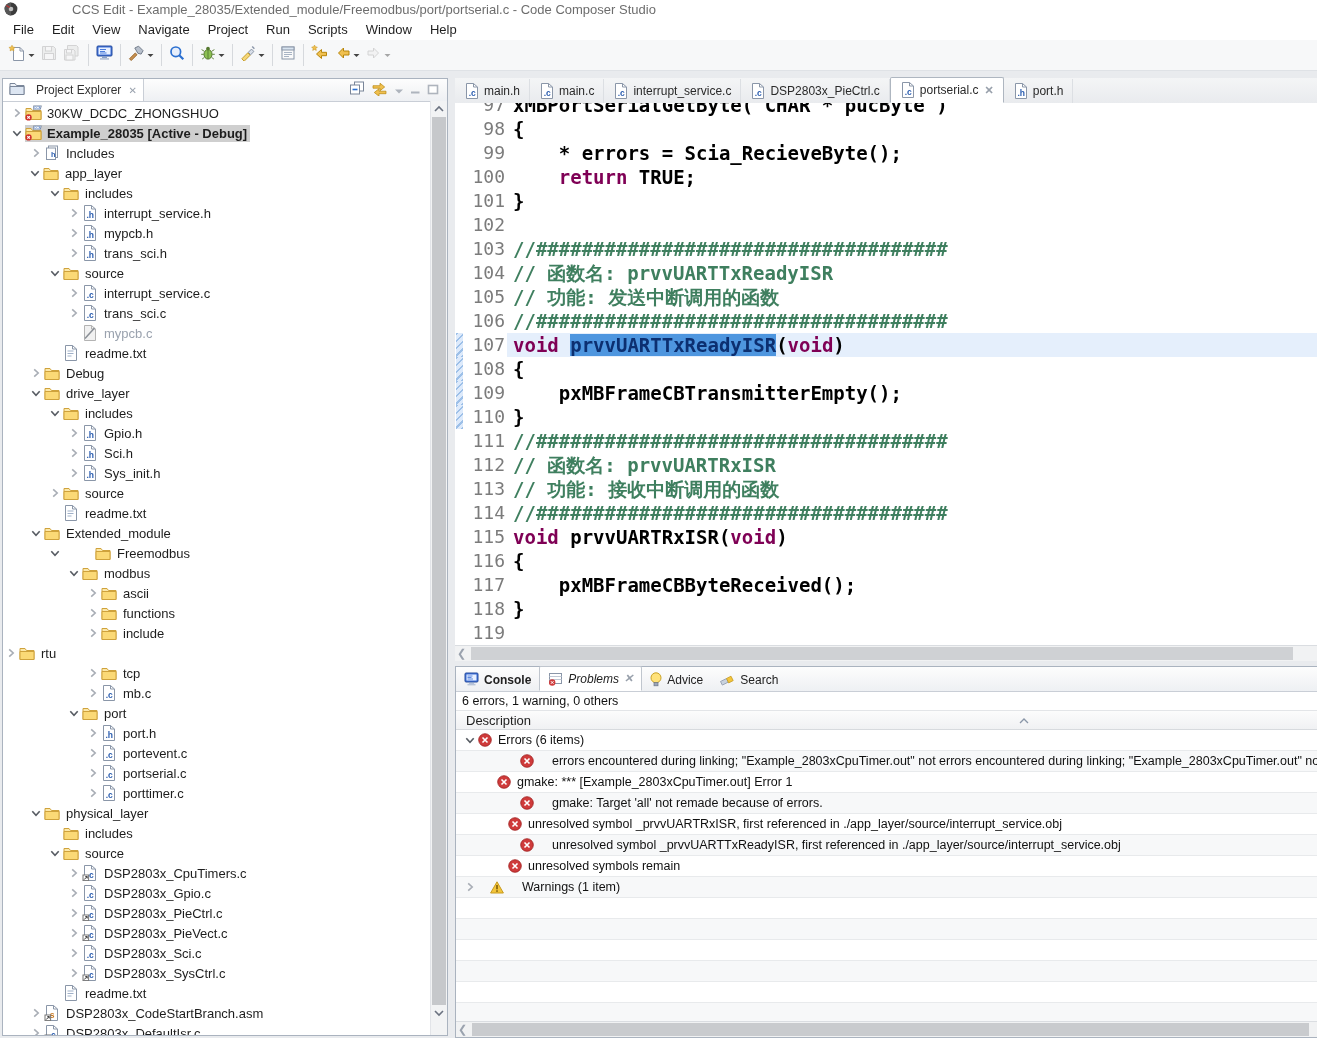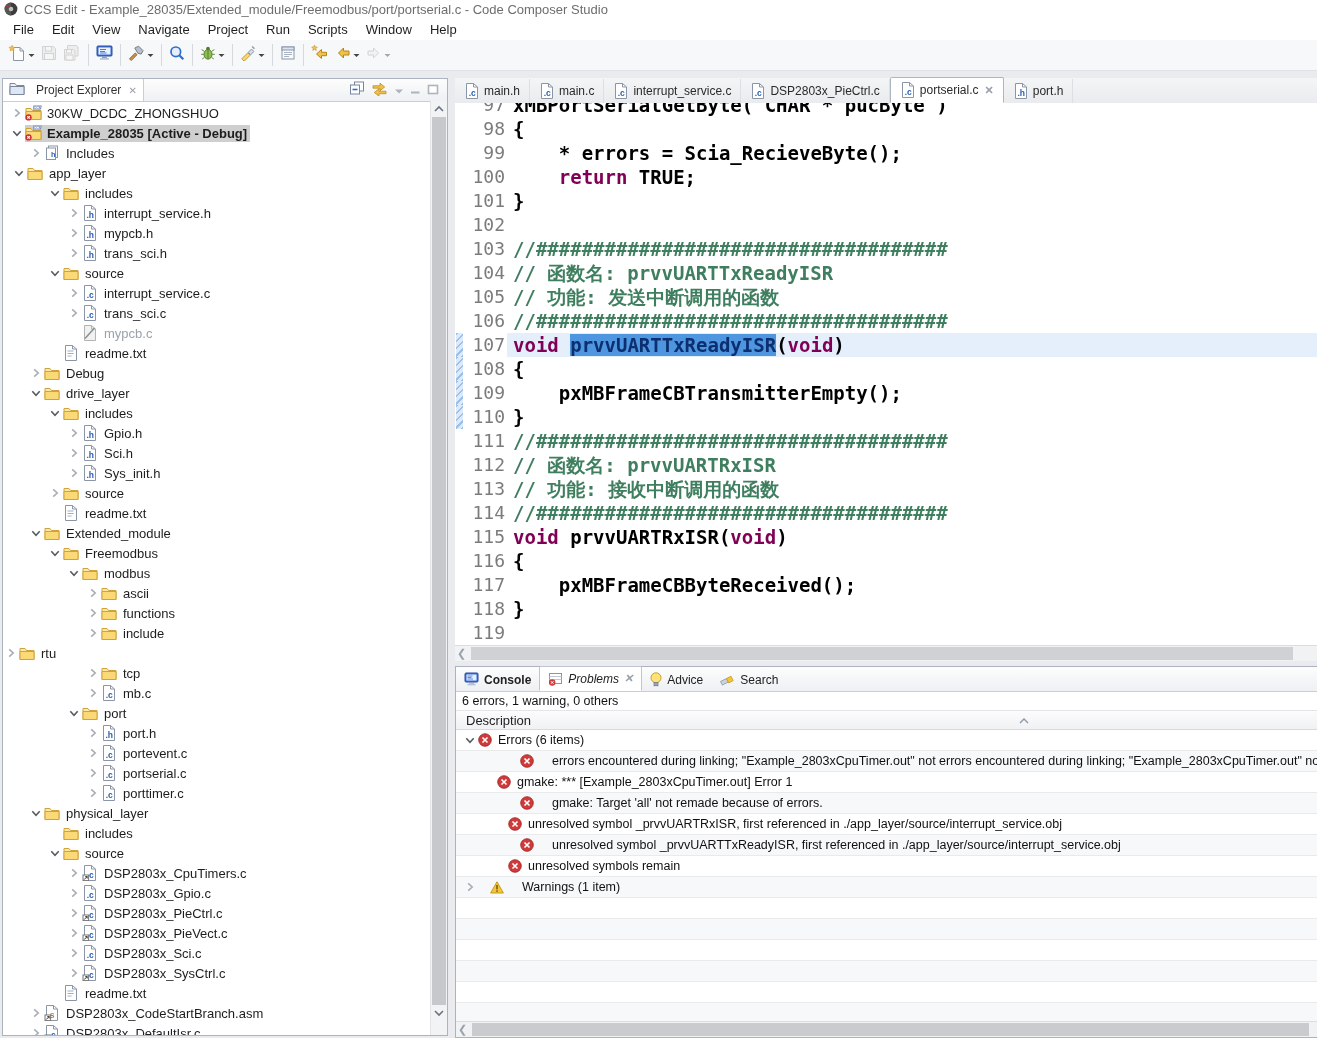--- a/index.html
+++ b/index.html
@@ -2,21 +2,21 @@
 <html><head>
 <meta charset="utf-8">
 <style>
   html,body{margin:0;padding:0;}
   body{
     width:1317px;height:1038px;position:relative;overflow:hidden;
     font-family:"Liberation Sans",sans-serif;background:#e9ebee;
     --kw:#7f0055; --cm:#3f7f5f; --selbg:#4e96df; --seltx:#0c2f70; --curline:#e5effc;
   }
   
-  #titlebar{position:absolute;left:0;top:0;width:100%;height:18px;background:#ffffff;display:flex;align-items:center;}
+  #titlebar{position:absolute;left:0;top:0;width:100%;height:18px;background:#ffffff;display:flex;align-items:center;gap:48px;}
   #titlebar .ttl{font-size:13px;color:#6d6d6d;margin-left:6px;white-space:nowrap;}
   #titlebar .logo{margin-left:4px;display:flex;align-items:center;}
   #menubar{position:absolute;left:0;top:18px;width:100%;height:22px;background:#ffffff;display:flex;align-items:center;padding-left:4px;box-sizing:border-box;}
   .menu-item{font-size:13px;color:#1f1f1f;padding:2px 9px;white-space:nowrap;}
   #toolbar{position:absolute;left:0;top:40px;width:100%;height:31px;background:#f7f8f9;border-bottom:1px solid #dfe2e6;display:flex;align-items:center;padding-left:5px;box-sizing:border-box;}
   .tb-btn{display:flex;align-items:center;height:24px;padding:0 2px;margin:0 1px;border-radius:2px;}
   .tb-btn.disabled{opacity:.45;filter:grayscale(1);}
   .tb-sep{width:1px;height:22px;background:#d6d9dd;margin:0 4px;}
   .dd{margin-left:2px;display:flex;align-items:center;}
   
@@ -308,21 +308,21 @@
           <span class="ticon">
             <svg xmlns="http://www.w3.org/2000/svg" width="16" height="16" viewBox="0 0 16 16">
               <rect x="4.5" y="1" width="9" height="11.5" fill="#fff" stroke="#8a96a8"></rect>
               <rect x="2.5" y="3" width="9" height="11.5" fill="#fff" stroke="#8a96a8"></rect>
               <text x="7" y="12.4" font-size="7.5" font-weight="bold" fill="#2a5db0" font-family="sans-serif">h</text>
             </svg>
           </span>
           <span class="tlabel">Includes</span>
         </span>
       </div>
-      <div class="tree-row" style="padding-left: 8px;">
+      <div class="tree-row" style="padding-left: 24px;">
         <span class="exp">
           <svg xmlns="http://www.w3.org/2000/svg" width="16" height="16" viewBox="0 0 16 16">
             <path d="M4.3 6.3l3.7 4 3.7-4" fill="none" stroke="#565b62" stroke-width="1.6"></path>
           </svg>
         </span>
         <span class="" style="display: flex; align-items: center;">
           <span class="ticon">
             <svg xmlns="http://www.w3.org/2000/svg" width="16" height="14" viewBox="0 0 16 14">
               <path d="M1 2.5h5l1.5 2H15v9H1z" fill="#fce8a8" stroke="#cfa23c"></path>
               <path d="M1 5.5h14v8H1z" fill="#fbd976" stroke="#cfa23c"></path>
@@ -611,21 +611,21 @@
         <span class="" style="display: flex; align-items: center;">
           <span class="ticon">
             <svg xmlns="http://www.w3.org/2000/svg" width="16" height="14" viewBox="0 0 16 14">
               <path d="M1 2.5h5l1.5 2H15v9H1z" fill="#fce8a8" stroke="#cfa23c"></path>
               <path d="M1 5.5h14v8H1z" fill="#fbd976" stroke="#cfa23c"></path>
             </svg>
           </span>
           <span class="tlabel">Extended_module</span>
         </span>
       </div>
-      <div class="tree-row" style="padding-left: 44px;">
+      <div class="tree-row" style="padding-left: 44px; gap: 32px;">
         <span class="exp">
           <svg xmlns="http://www.w3.org/2000/svg" width="16" height="16" viewBox="0 0 16 16">
             <path d="M4.3 6.3l3.7 4 3.7-4" fill="none" stroke="#565b62" stroke-width="1.6"></path>
           </svg>
         </span>
         <span class="" style="display: flex; align-items: center;">
           <span class="ticon">
             <svg xmlns="http://www.w3.org/2000/svg" width="16" height="14" viewBox="0 0 16 14">
               <path d="M1 2.5h5l1.5 2H15v9H1z" fill="#fce8a8" stroke="#cfa23c"></path>
               <path d="M1 5.5h14v8H1z" fill="#fbd976" stroke="#cfa23c"></path>

